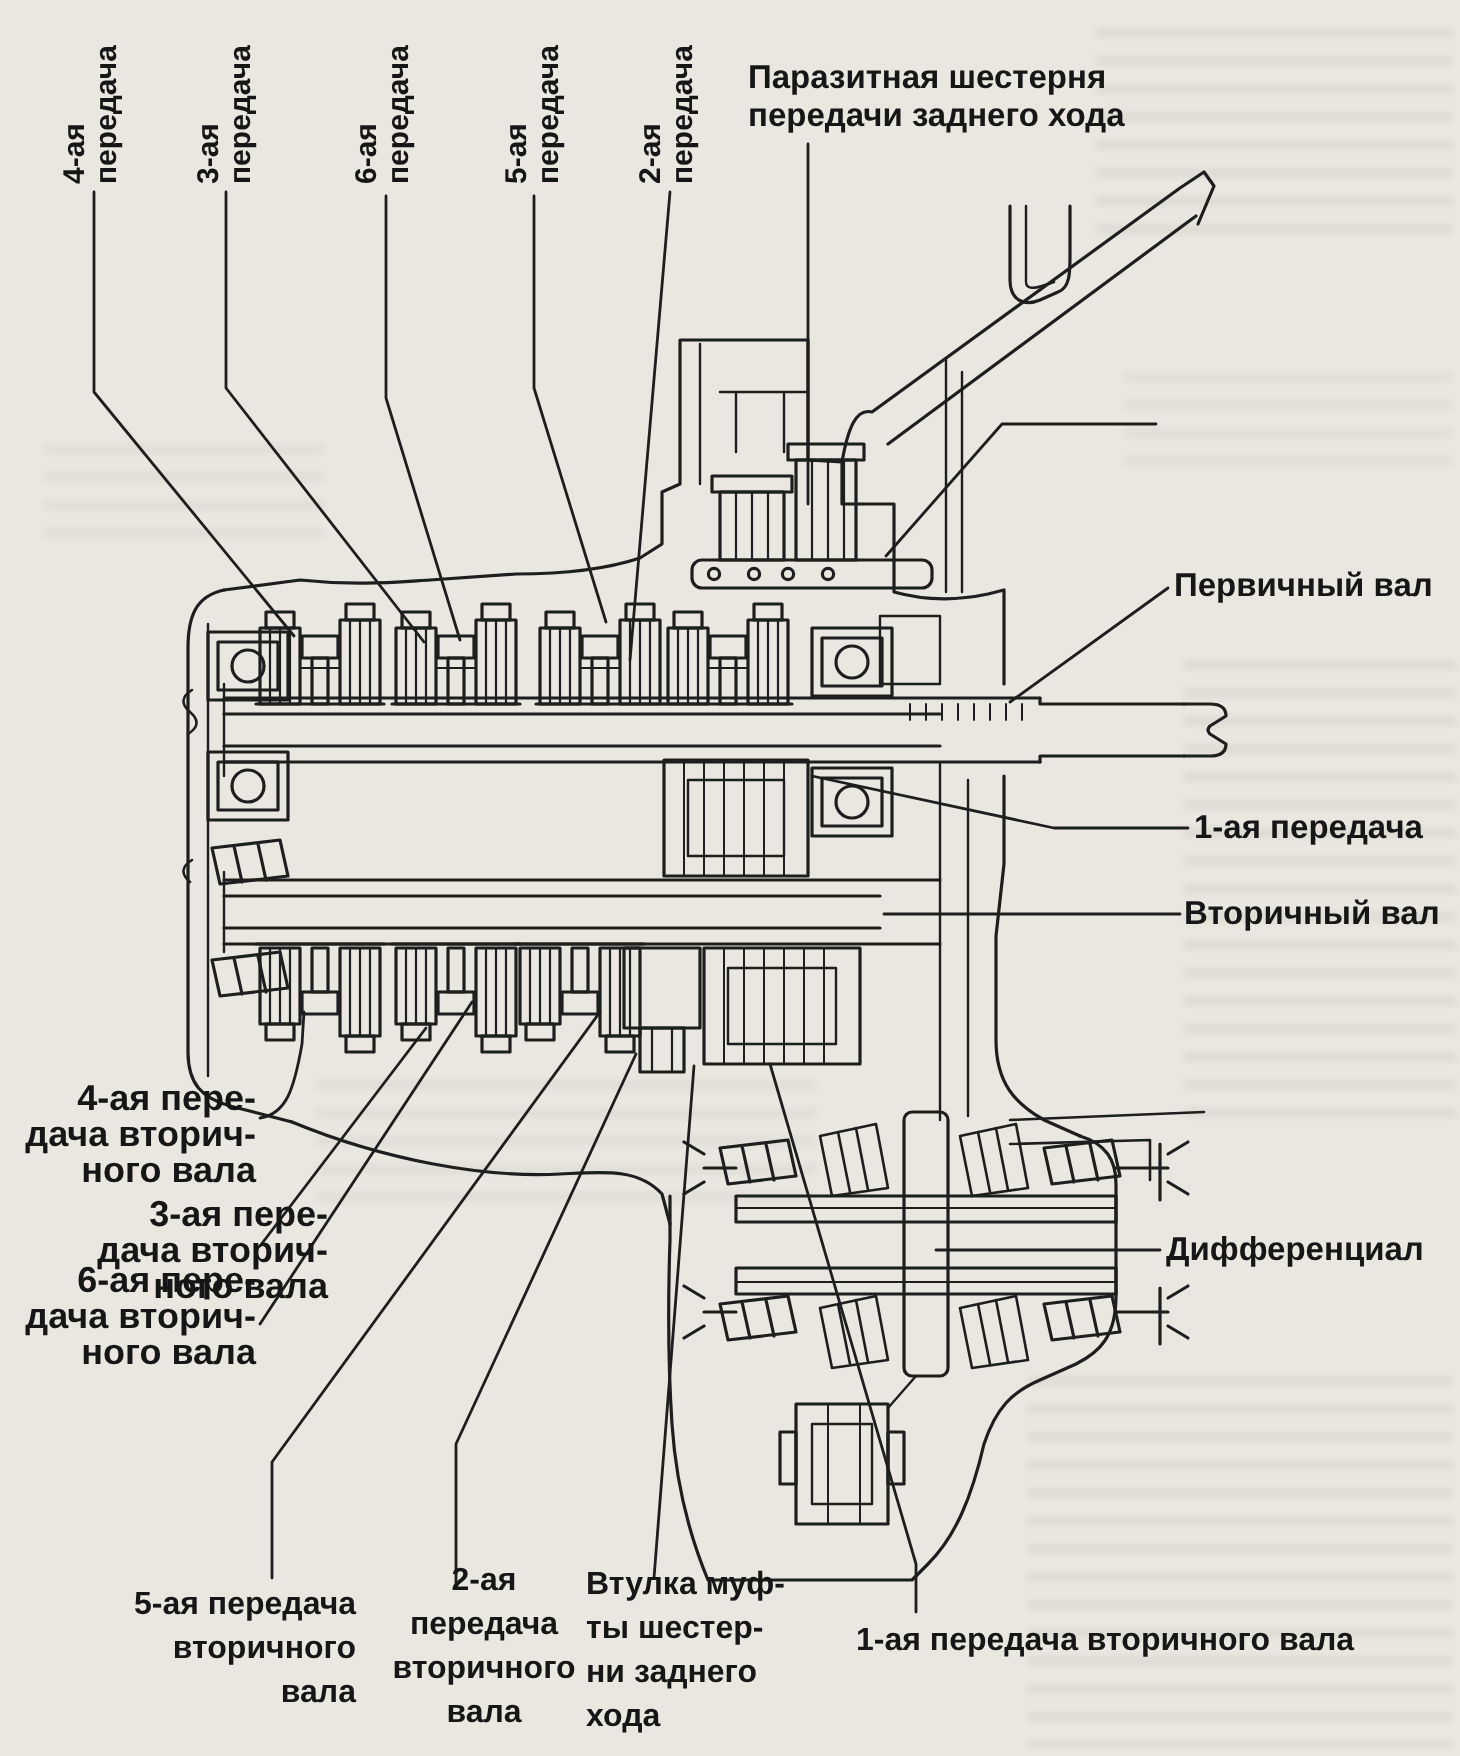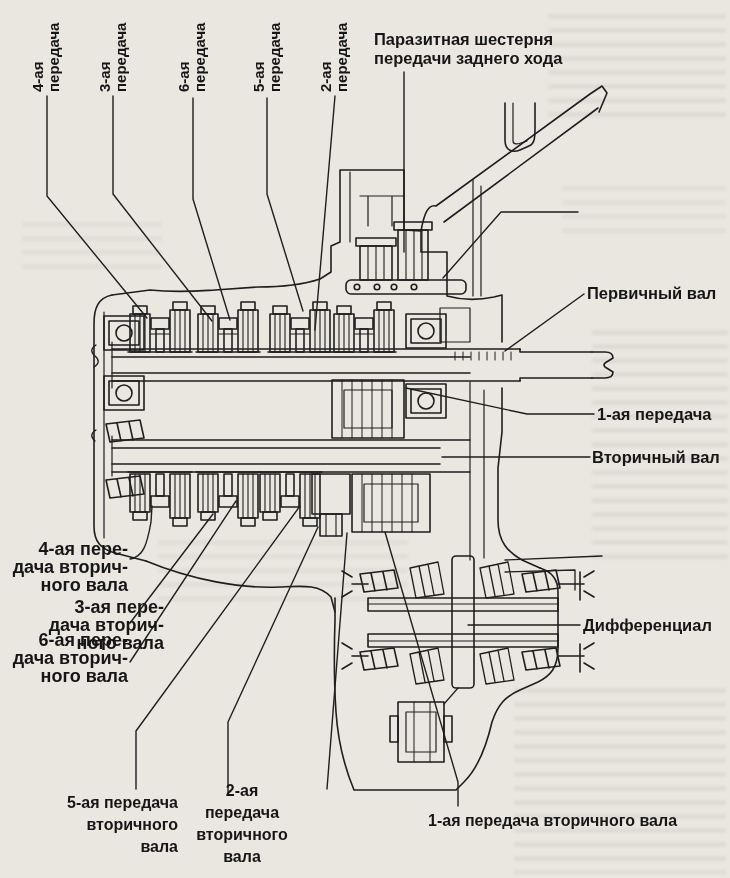--- a/index.html
+++ b/index.html
@@ -215,15 +215,16 @@
   <div class="lbl big" style="left:597px;top:405px;">1-ая передача</div>
   <div class="lbl big" style="left:592px;top:448px;">Вторичный вал</div>
   <div class="lbl big" style="left:583px;top:616px;">Дифференциал</div>
 
   <div class="lbl ra" style="left:0;top:540px;width:128px;">4-ая пере-<br>дача вторич-<br>ного вала</div>
   <div class="lbl ra" style="left:0;top:598px;width:128px;padding-left:36px;">3-ая пере-<br>дача вторич-<br>ного вала</div>
   <div class="lbl ra" style="left:0;top:631px;width:128px;">6-ая пере-<br>дача вторич-<br>ного вала</div>
 
   <div class="lbl ra bot" style="left:40px;top:792px;width:138px;">5-ая передача<br>вторичного<br>вала</div>
   <div class="lbl ctr bot" style="left:190px;top:780px;width:104px;">2-ая<br>передача<br>вторичного<br>вала</div>
+  <div class="lbl bot" style="left:293px;top:782px;width:115px;">Втулка муф-<br>ты шестер-<br>ни заднего<br>хода</div>
   <div class="lbl bot" style="left:428px;top:810px;">1-ая передача вторичного вала</div>
 
 </div>
 
 </body></html>

